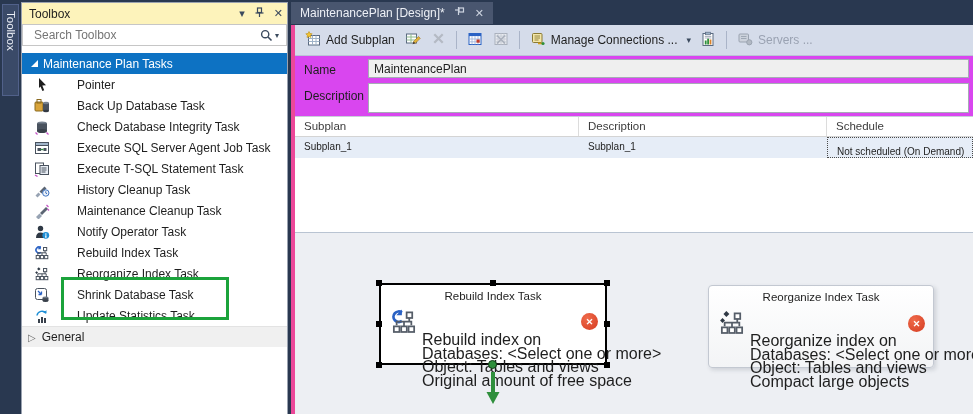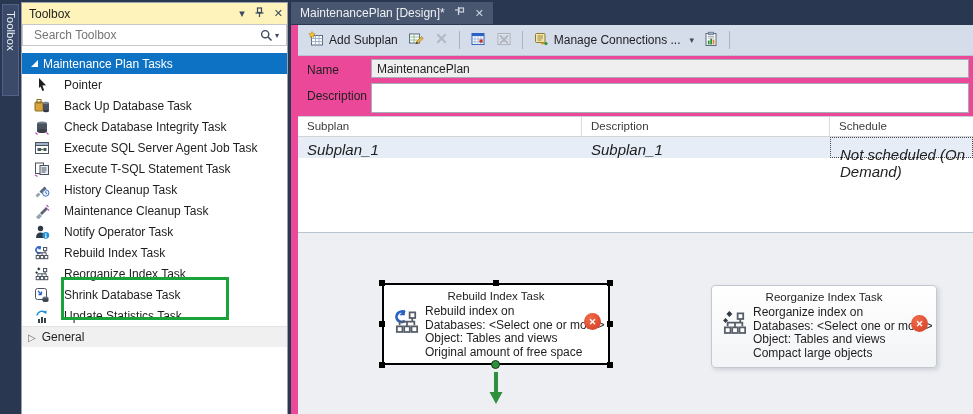--- a/index.html
+++ b/index.html
@@ -18,59 +18,59 @@
   .tb-hicons { display:flex; align-items:center; gap:9px; color:#43506а; }
   .tb-hicons span { color:#3b4a5e; font-size:11px; cursor:pointer; }
   .tb-search { height:22px; border:1px solid #c6c6c6; margin:0; display:flex; align-items:center; background:#fff; flex:0 0 auto; }
   .tb-search input { flex:1; border:none; outline:none; font-family:"Liberation Sans",sans-serif; font-size:12px; color:#767676; padding-left:11px; background:transparent; }
   .tb-search .mag { display:flex; align-items:center; gap:2px; padding-right:7px; }
   .tb-list { flex:1; position:relative; background:#fff; padding-top:7px; }
   .tb-cat { height:21px; background:#0d72c3; color:#fff; display:flex; align-items:center; padding-left:9px; cursor:pointer; }
   .tb-cat .tri { width:0; height:0; border-top:7px solid transparent; border-right:7px solid #fff; margin-right:5px; }
   .tb-item { height:21px; display:flex; align-items:center; padding-left:12px; cursor:pointer; }
   .tb-item .ic { width:16px; height:16px; flex:0 0 16px; display:flex; align-items:center; justify-content:center; }
-  .tb-item .lb { margin-left:14px; white-space:nowrap; }
+  .tb-item .lb { margin-left:27px; white-space:nowrap; }
   .tb-general { height:21px; background:#f0f0f0; border-top:1px solid #e3e3e3; display:flex; align-items:center; padding-left:6px; color:#1e1e1e; cursor:pointer; }
   .tb-general .tri2 { color:#6d6d6d; font-size:10px; margin-right:6px; }
   .green-rect { position:absolute; left:39px; top:231px; width:168px; height:43px; border:3px solid #1ba33b; pointer-events:none; }
 
   
   .doc-tab { position:absolute; left:291px; top:2px; height:22px; background:#49566f; color:#edf0f6; display:flex; align-items:center; padding:8px 9px; gap:9px; cursor:pointer; }
   .doc-tab .x { color:#cdd4e0; font-size:11px; }
 
   
-  .doc { position:absolute; left:291px; top:25px; width:682px; height:389px; background:#ec4899; border-left:7px solid #ec4899; }
+  .doc { position:absolute; left:291px; top:25px; width:682px; height:389px; background:#d946ef; border-left:4px solid #ec4899; }
 
   .toolbar { position:absolute; left:0; top:0; right:0; height:31px; background:#d5dcea; border-bottom:1px solid #bac4d6; display:flex; align-items:center; padding-left:6px; gap:2px; }
   .tbtn { display:flex; align-items:center; gap:5px; padding:2px 4px; cursor:pointer; white-space:nowrap; }
   .tbtn.dis { color:#9aa2b2; cursor:default; }
   .tsep { width:1px; height:18px; background:#aab4c8; margin:0 4px; }
   .caret { font-size:9px; color:#3b4a5e; padding:0 3px; cursor:pointer; }
 
   .form-area { position:absolute; left:0; top:31px; right:0; height:60px; }
   .form-area label { position:absolute; left:9px; }
   .lbl-name { top:7px; } .lbl-desc { top:33px; }
   .inp-name { position:absolute; left:73px; top:3px; right:4px; height:19px; background:#efefef; border:1px solid #a5acb5; font-family:"Liberation Sans",sans-serif; font-size:12px; padding:0 5px; color:#1e1e1e; }
   .inp-desc { position:absolute; left:73px; top:27px; right:4px; height:30px; background:#fff; border:1px solid #a5acb5; resize:none; font-family:"Liberation Sans",sans-serif; font-size:12px; padding:1px 5px; }
 
   .grid { position:absolute; left:0; top:91px; right:0; height:124px; background:#fff; border-top:1px solid #c9cfd9; }
   .g-head { display:flex; height:20px; border-bottom:1px solid #d4d4d4; color:#3c3c3c; }
   .g-head .c { padding:3px 0 0 9px; border-right:1px solid #dcdcdc; font-size:11.5px; }
   .g-row { display:flex; height:21px; background:#e6edf7; cursor:pointer; }
-  .g-row .c { padding:4px 0 0 9px; font-size:15px;font-style:italic; }
+  .g-row .c { padding:4px 0 0 9px; font-size:10px; }
   .c1 { width:284px; } .c2 { width:248px; } .c3 { flex:1; }
   .g-row .c3 { border:1px dotted #4a4a4a; padding-top:8px; }
 
   .designer { position:absolute; left:0; top:207px; right:0; bottom:0; background:#edeff3; border-top:1px solid #b9c4d2; }
 
   .task { position:absolute; background:#fff; }
   .task .t-title { text-align:center; font-size:11.5px; margin-top:5px; }
   .task .t-body { display:flex; margin-top:3px; padding-left:9px; }
   .task .t-ic { width:32px; flex:0 0 32px; padding-top:3px; }
-  .task .t-lines { font-size:12px; line-height:13.5px; white-space:nowrap; }
+  .task .t-lines { font-size:16px; line-height:13.5px; white-space:nowrap;margin-top:28px; }
   .task.sel { left:84px; top:50px; width:228px; height:82px; border:2px solid #000; border-radius:3px; }
   .task.plain { left:413px; top:52px; width:226px; height:83px; border:1px solid #c3c8d1; border-radius:4px; background:linear-gradient(#ffffff,#f3f4f6); box-shadow:2px 2px 4px rgba(60,70,90,.18); }
   .hdl { position:absolute; width:6px; height:6px; background:#000; }
   .err { position:absolute; width:17px; height:17px; border-radius:50%; background:radial-gradient(circle at 35% 30%, #ef6a4a, #d53c22); color:#fff; font-size:9px; font-weight:bold; display:flex; align-items:center; justify-content:center; }
   .conn { position:absolute; left:50%; bottom:-6px; margin-left:-5px; width:9px; height:9px; border-radius:50%; background:#2e8f3c; border:1.5px solid #123d18; cursor:pointer; }
   .flow-arrow { position:absolute; left:190px; top:139px; }
 </style>
 </head>
 <body>
 
@@ -333,20 +333,28 @@
       <span><svg width="16" height="16" viewBox="0 0 16 16">
             <rect x="3" y="2.5" width="10" height="12" fill="#fff" stroke="#5a6a80"></rect>
             <rect x="5.5" y="1.2" width="5" height="2.6" fill="#9fb3c8" stroke="#5a6a80" stroke-width=".7"></rect>
             <rect x="4.8" y="9.5" width="1.8" height="4" fill="#2f8f3c"></rect>
             <rect x="7.2" y="7.5" width="1.8" height="6" fill="#2f8f3c"></rect>
             <rect x="9.6" y="8.5" width="1.8" height="5" fill="#d9822b"></rect>
             <path d="M4.8 5.5 h6.5 M4.8 7 h6.5" stroke="#9aa2b2" stroke-width=".8"></path>
           </svg></span>
     </div>
     <div class="tsep"></div>
+    <div class="tbtn dis">
+      <span><svg width="16" height="16" viewBox="0 0 16 16">
+            <rect x="2" y="3" width="9.5" height="8" rx="1" fill="#ccd2dc" stroke="#9aa3b0"></rect>
+            <path d="M4 5.5 h5.5 M4 7.5 h5.5" stroke="#9aa3b0" stroke-width=".9"></path>
+            <circle cx="12.3" cy="11.3" r="2.6" fill="#b2b9c4" stroke="#9aa3b0"></circle>
+          </svg></span>
+      <span>Servers ...</span>
+    </div>
   </div>
 
   <div class="form-area">
     <label class="lbl-name">Name</label>
     <input class="inp-name" value="MaintenancePlan" style="">
     <label class="lbl-desc">Description</label>
     <textarea class="inp-desc" style=""></textarea>
   </div>
 
   <div class="grid">

